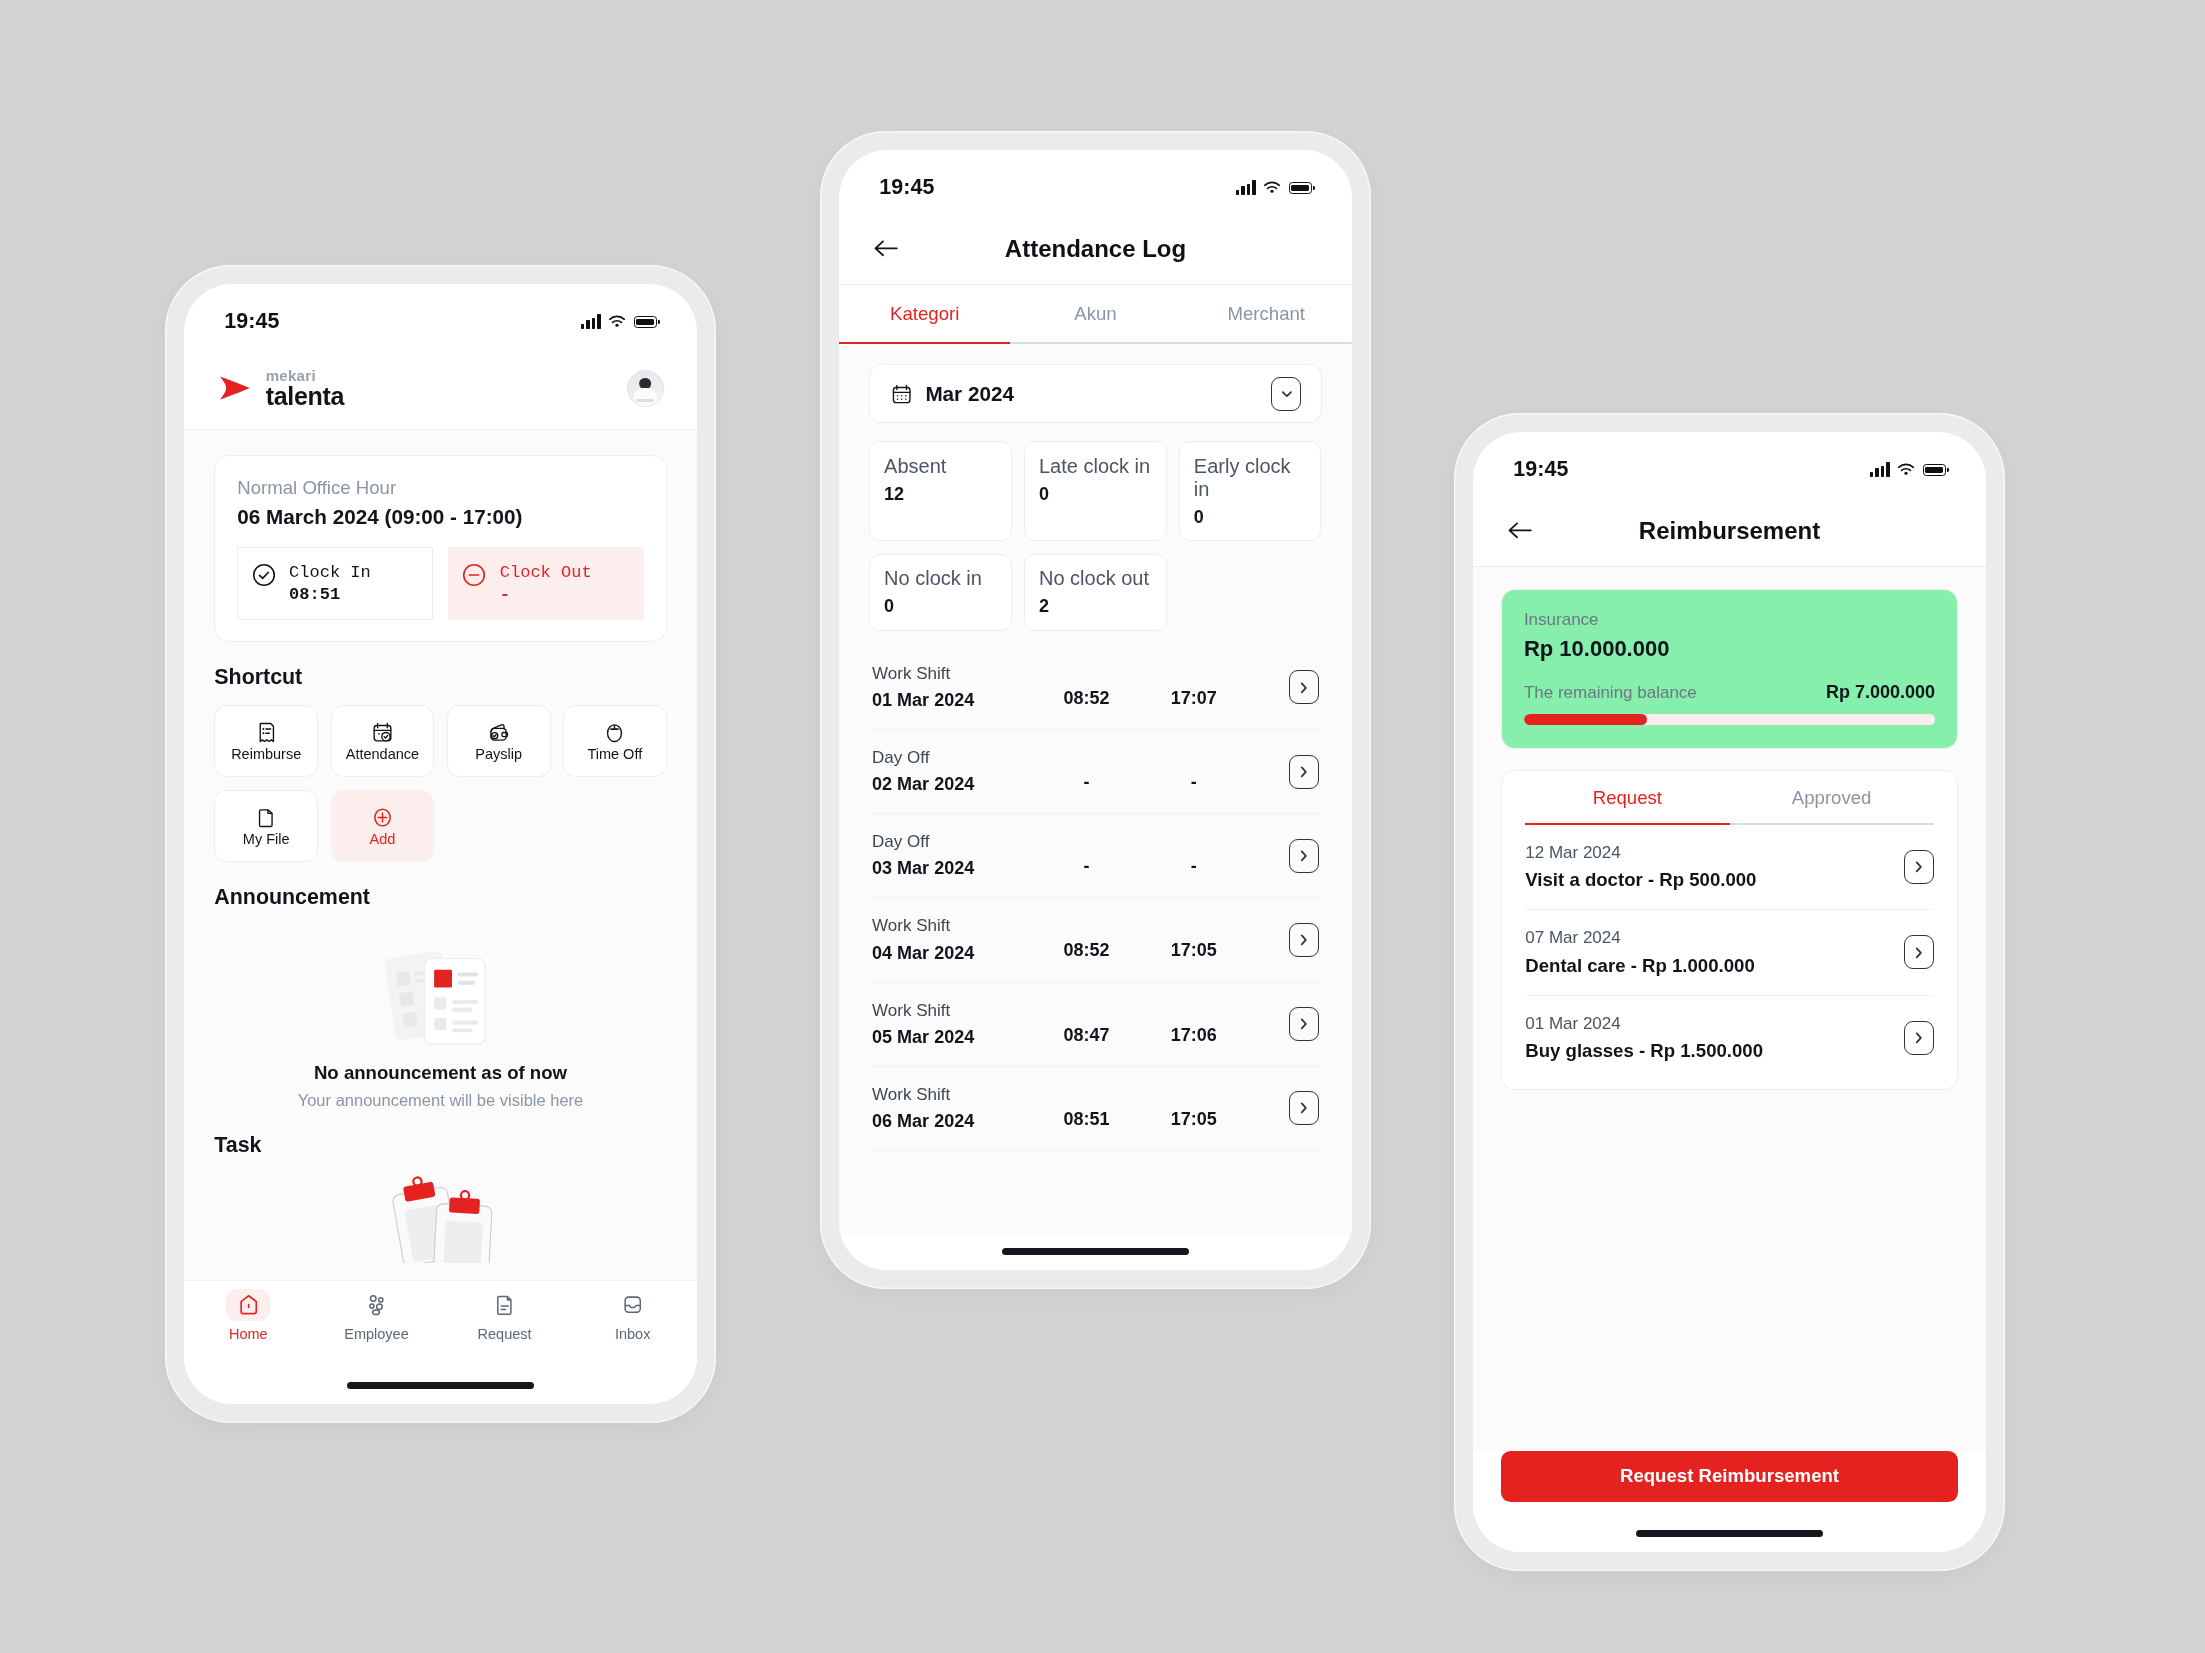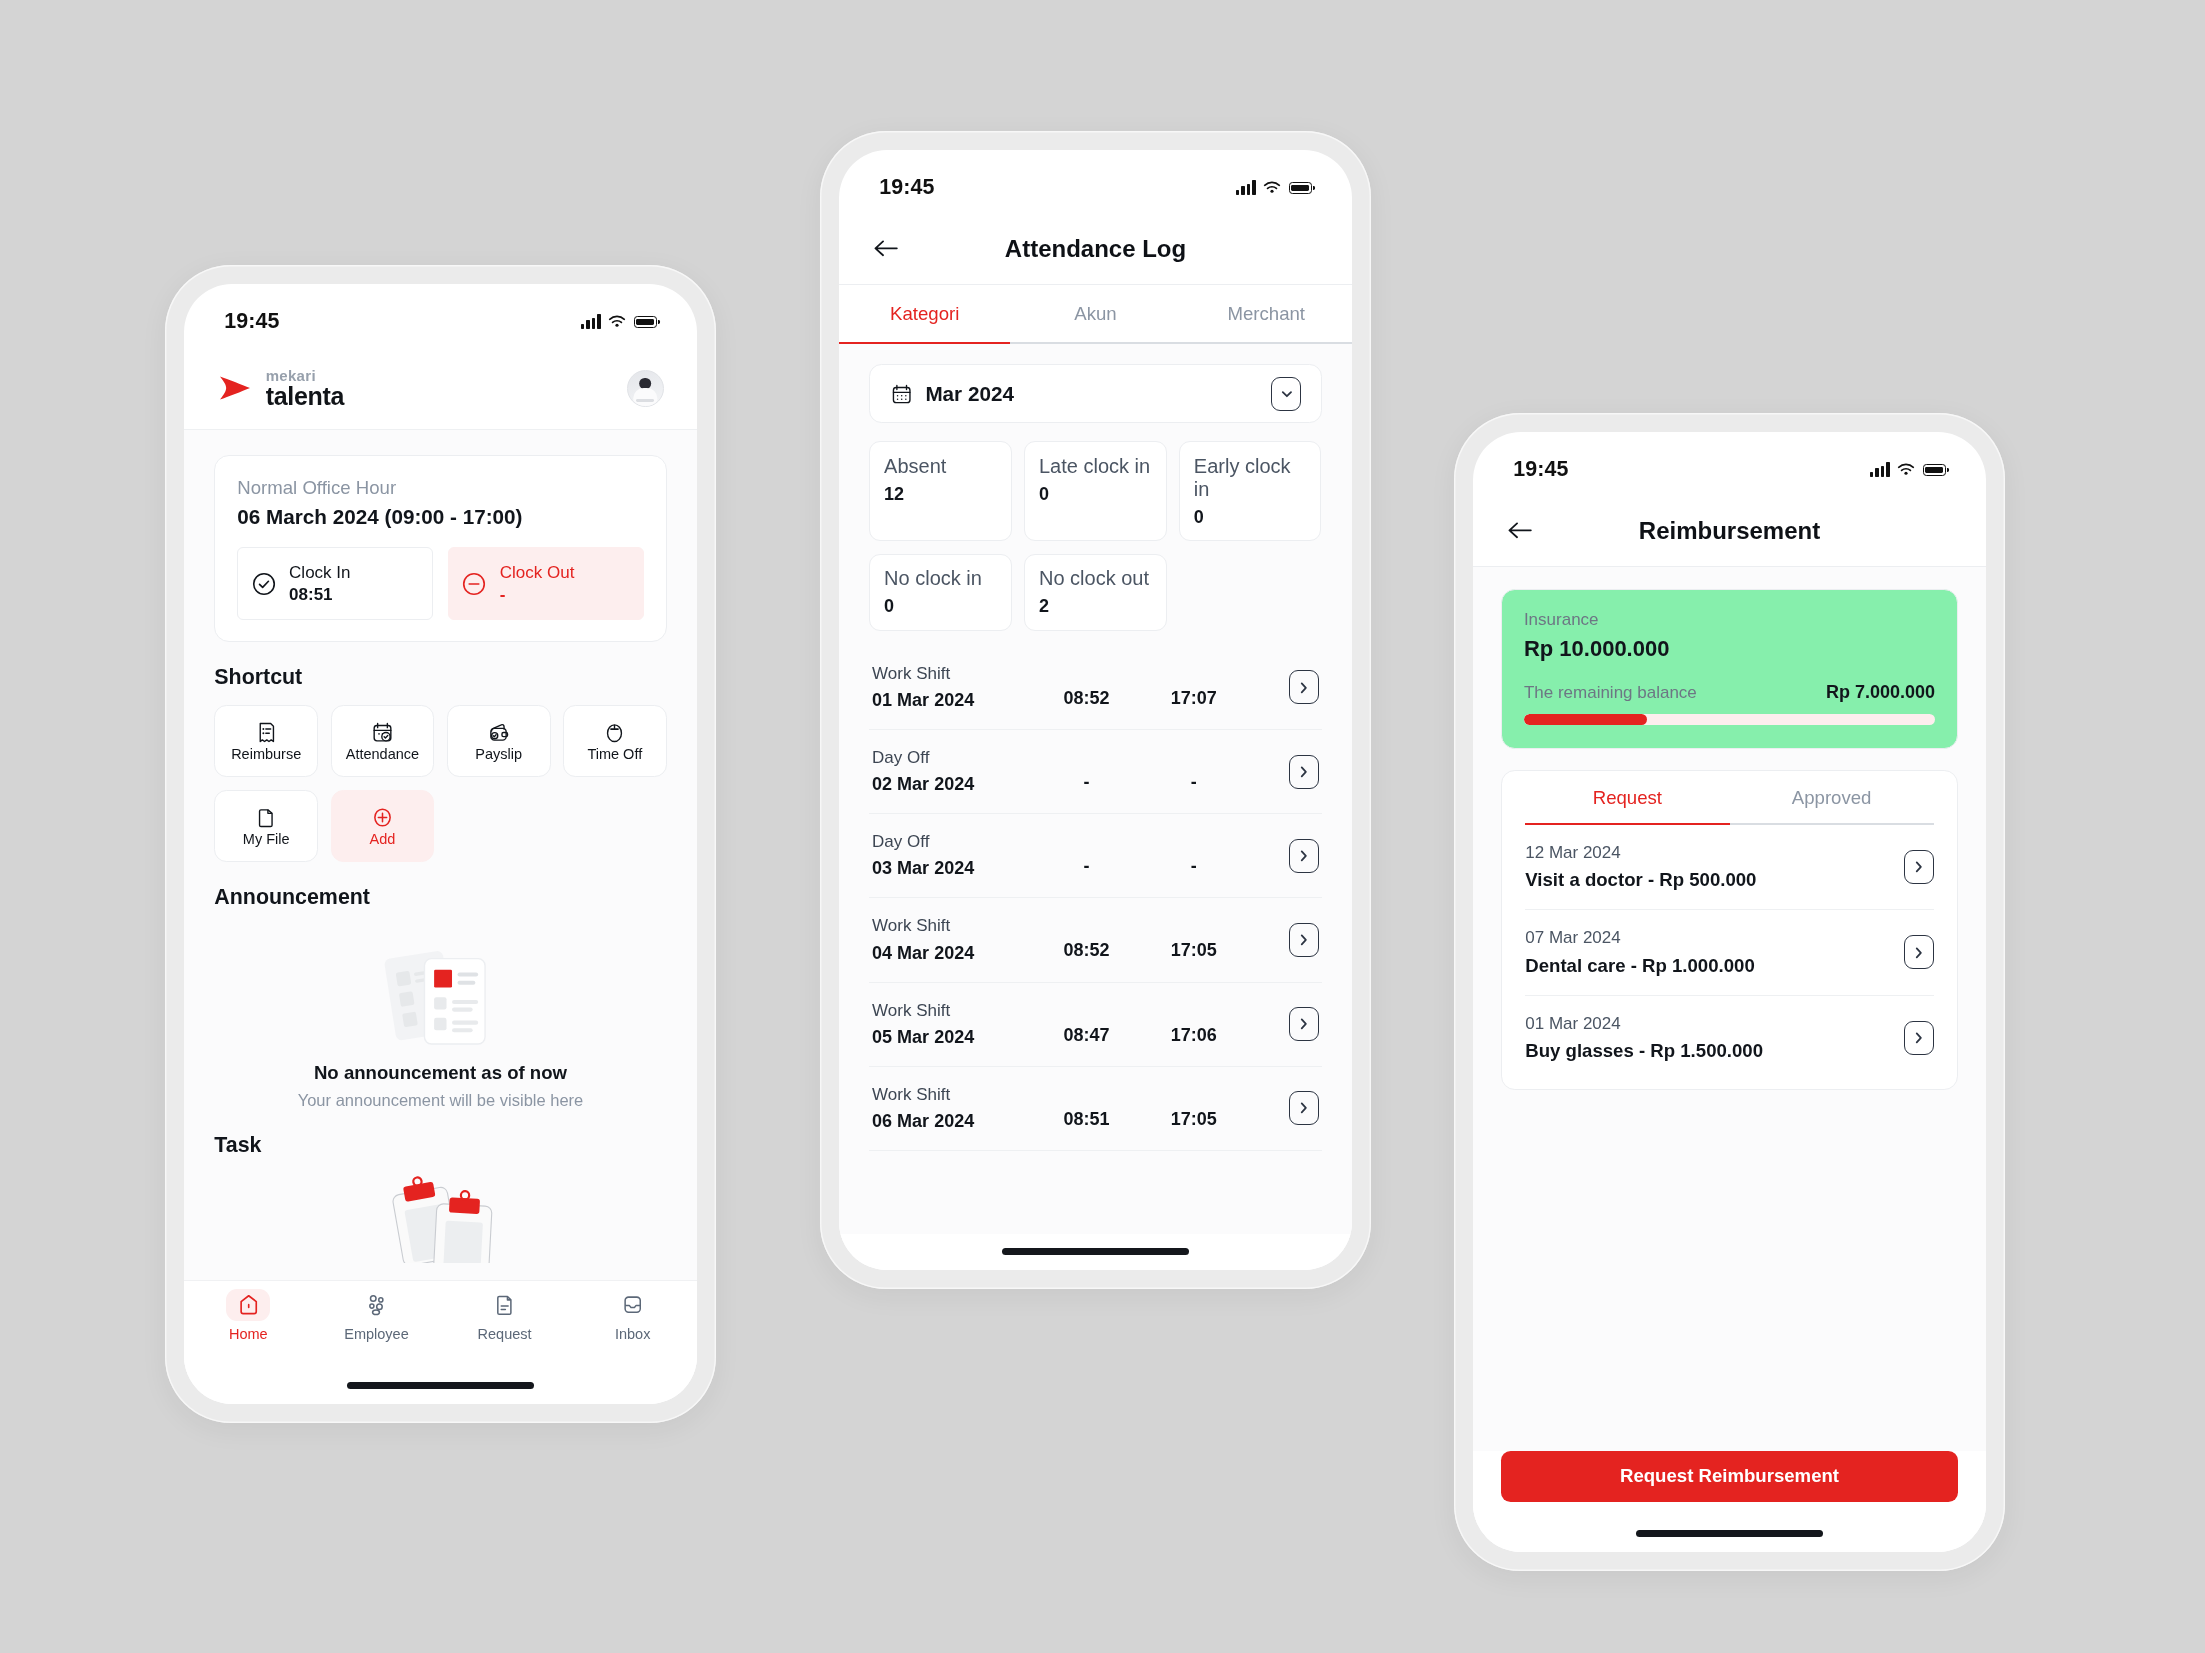--- a/index.html
+++ b/index.html
@@ -108,22 +108,22 @@
   .scroll1 { flex:1; padding:0 30px; overflow:hidden; }
 
   .card {
     background:#fff; border:1px solid #eceef1; border-radius:15px;
     padding:20.7px 22px; margin-top:25px;
   }
   .oh-label { font-size:18.6px; color:#8b95a3; margin-bottom:6.2px; }
   .oh-date { font-size:20.7px; font-weight:bold; color:#11151b; margin-bottom:18px; }
   .clockrow { display:flex; gap:15px; }
   .clockbox {
-    flex:1; border:1px solid #eceef1; border-radius:6px;
-    padding:13.8px 12.4px; display:flex; align-items:center; gap:12.4px;
+    flex:1; border:1px solid #eceef1; border-radius:0;
+    padding:13.8px 12.4px; display:flex; gap:12.4px;font-family:Liberation Mono, monospace;
   }
   .clockbox.out { background:#fdeeee; border-color:#fdeeee; }
   .ci-icon { width:26px; height:26px; flex:0 0 auto; }
   .cb-txt { line-height:1.28; }
   .cb-txt .lbl { font-size:17px; color:#11151b; display:block; }
   .cb-txt .val { font-size:17px; color:#11151b; font-weight:bold; display:block; }
   .clockbox.out .lbl, .clockbox.out .val { color:#e42320; }
 
   .sect-title { font-size:21.4px; font-weight:bold; color:#11151b; margin:23.4px 0 15px; }
 

